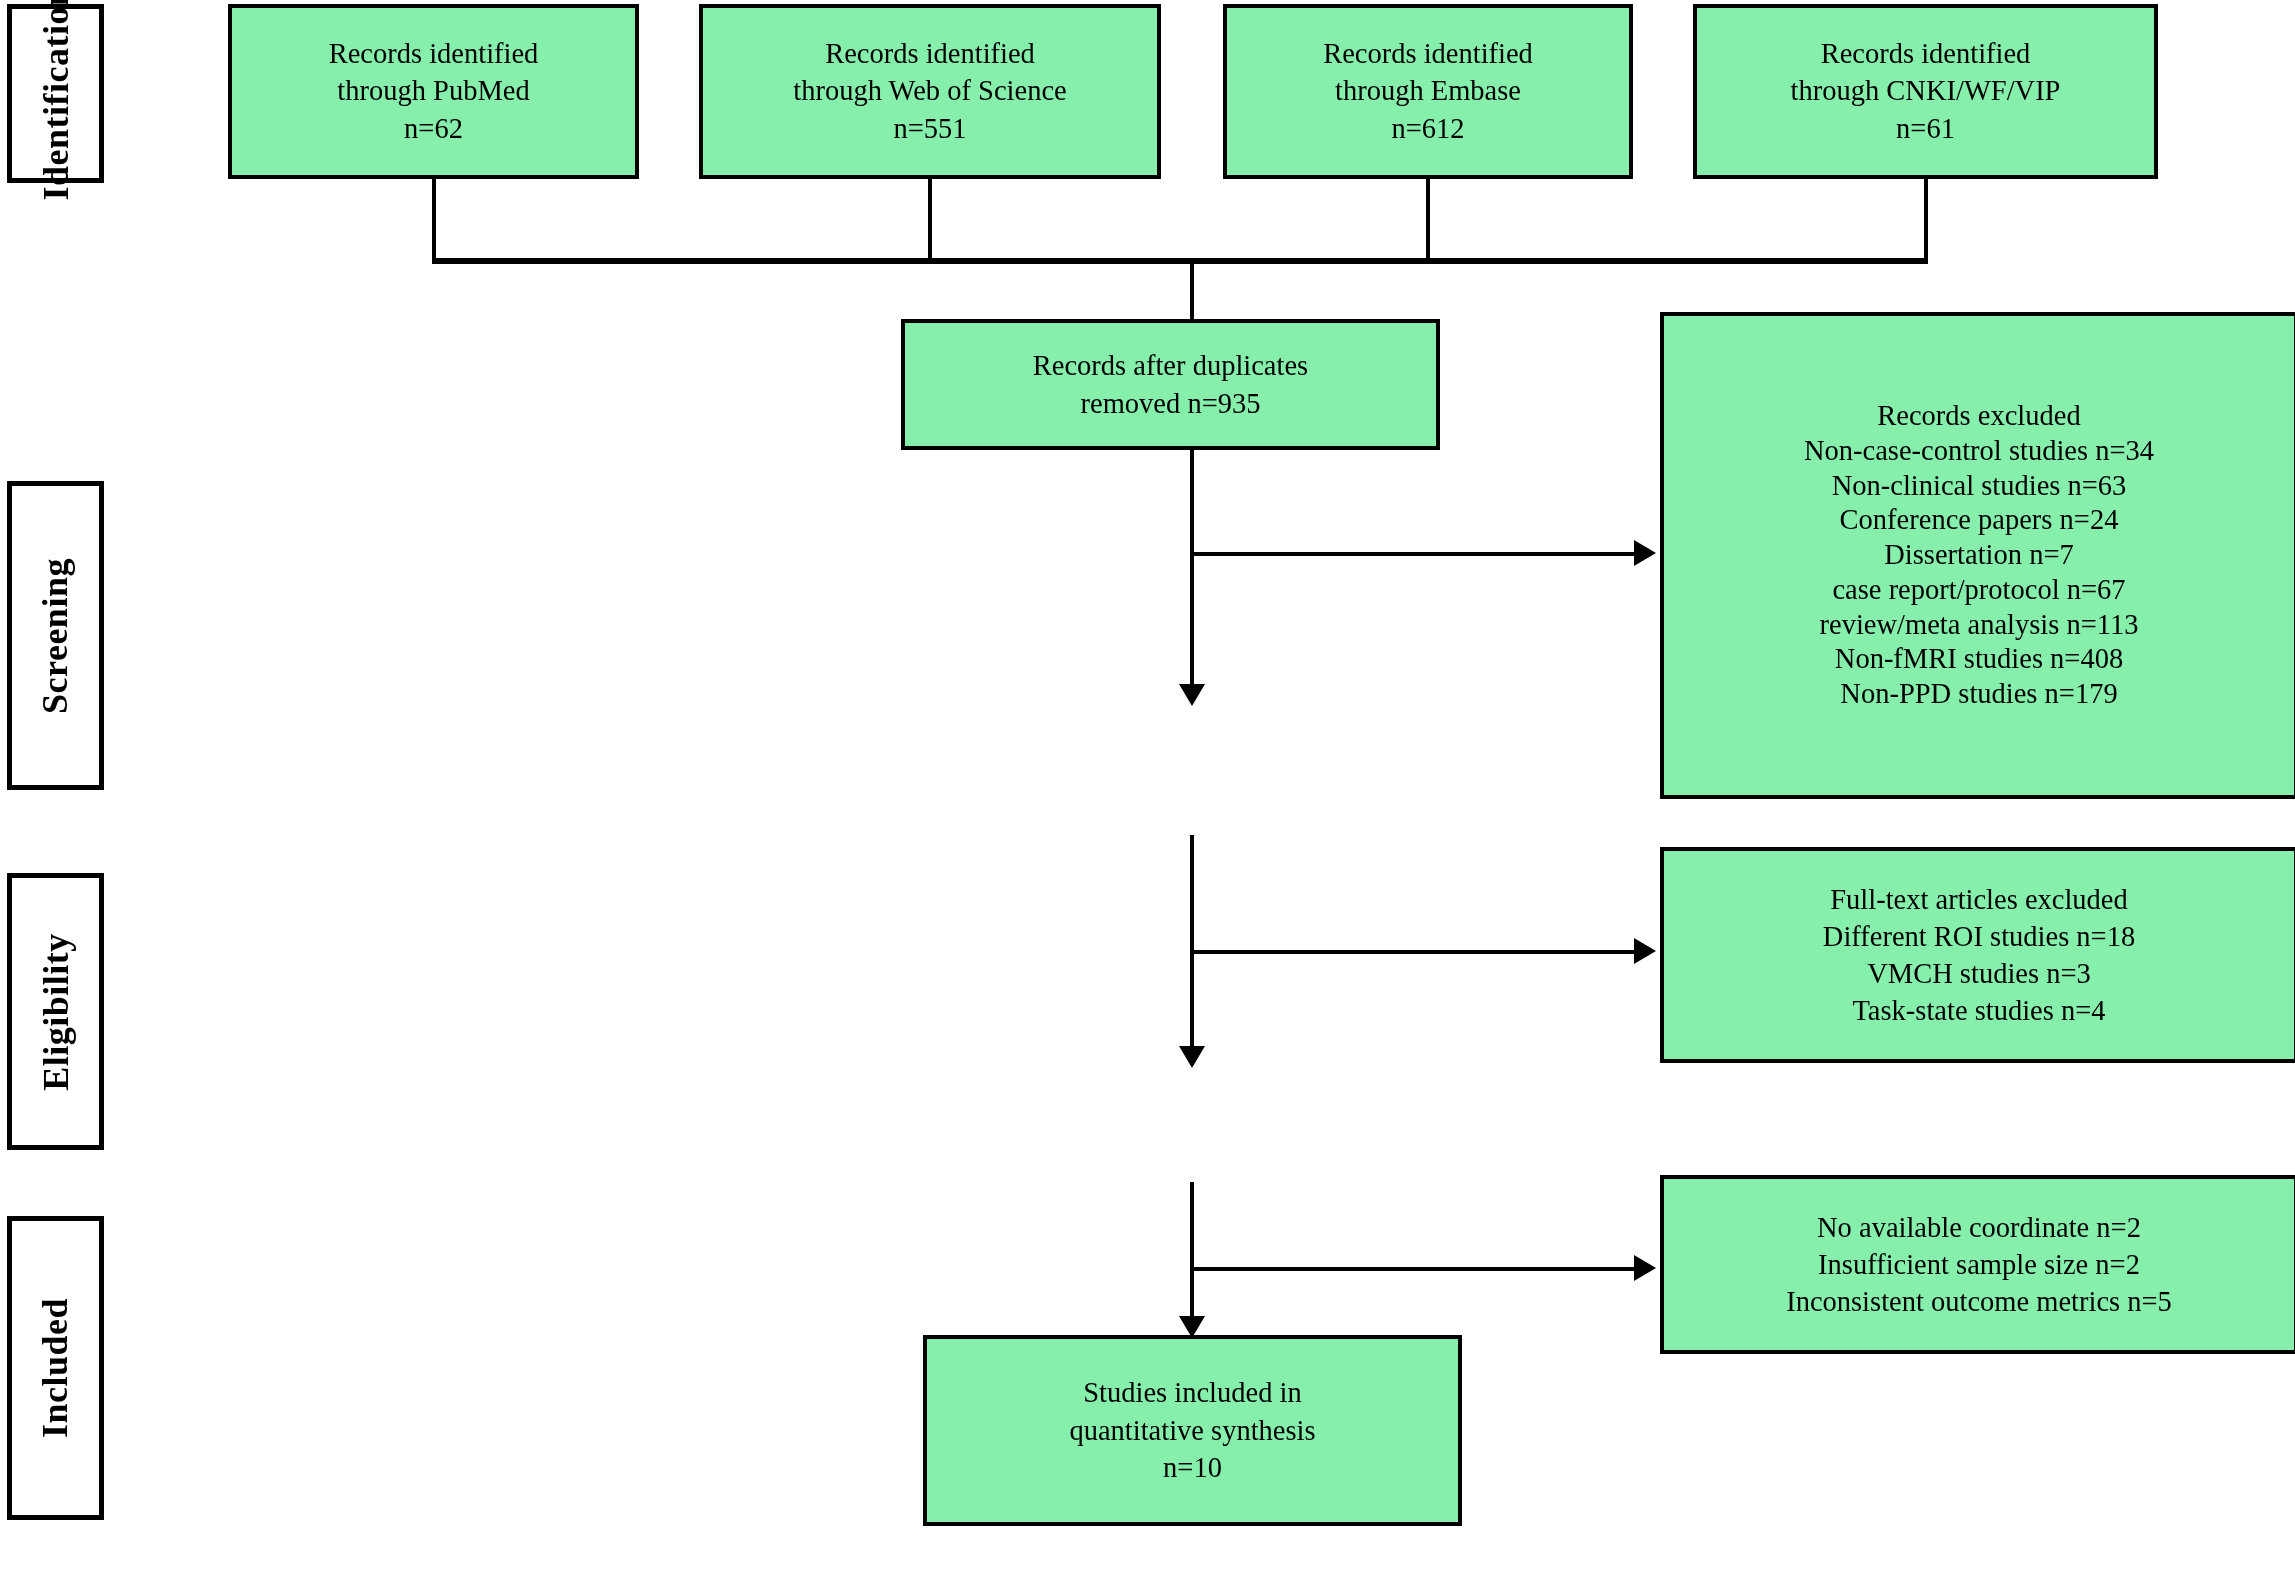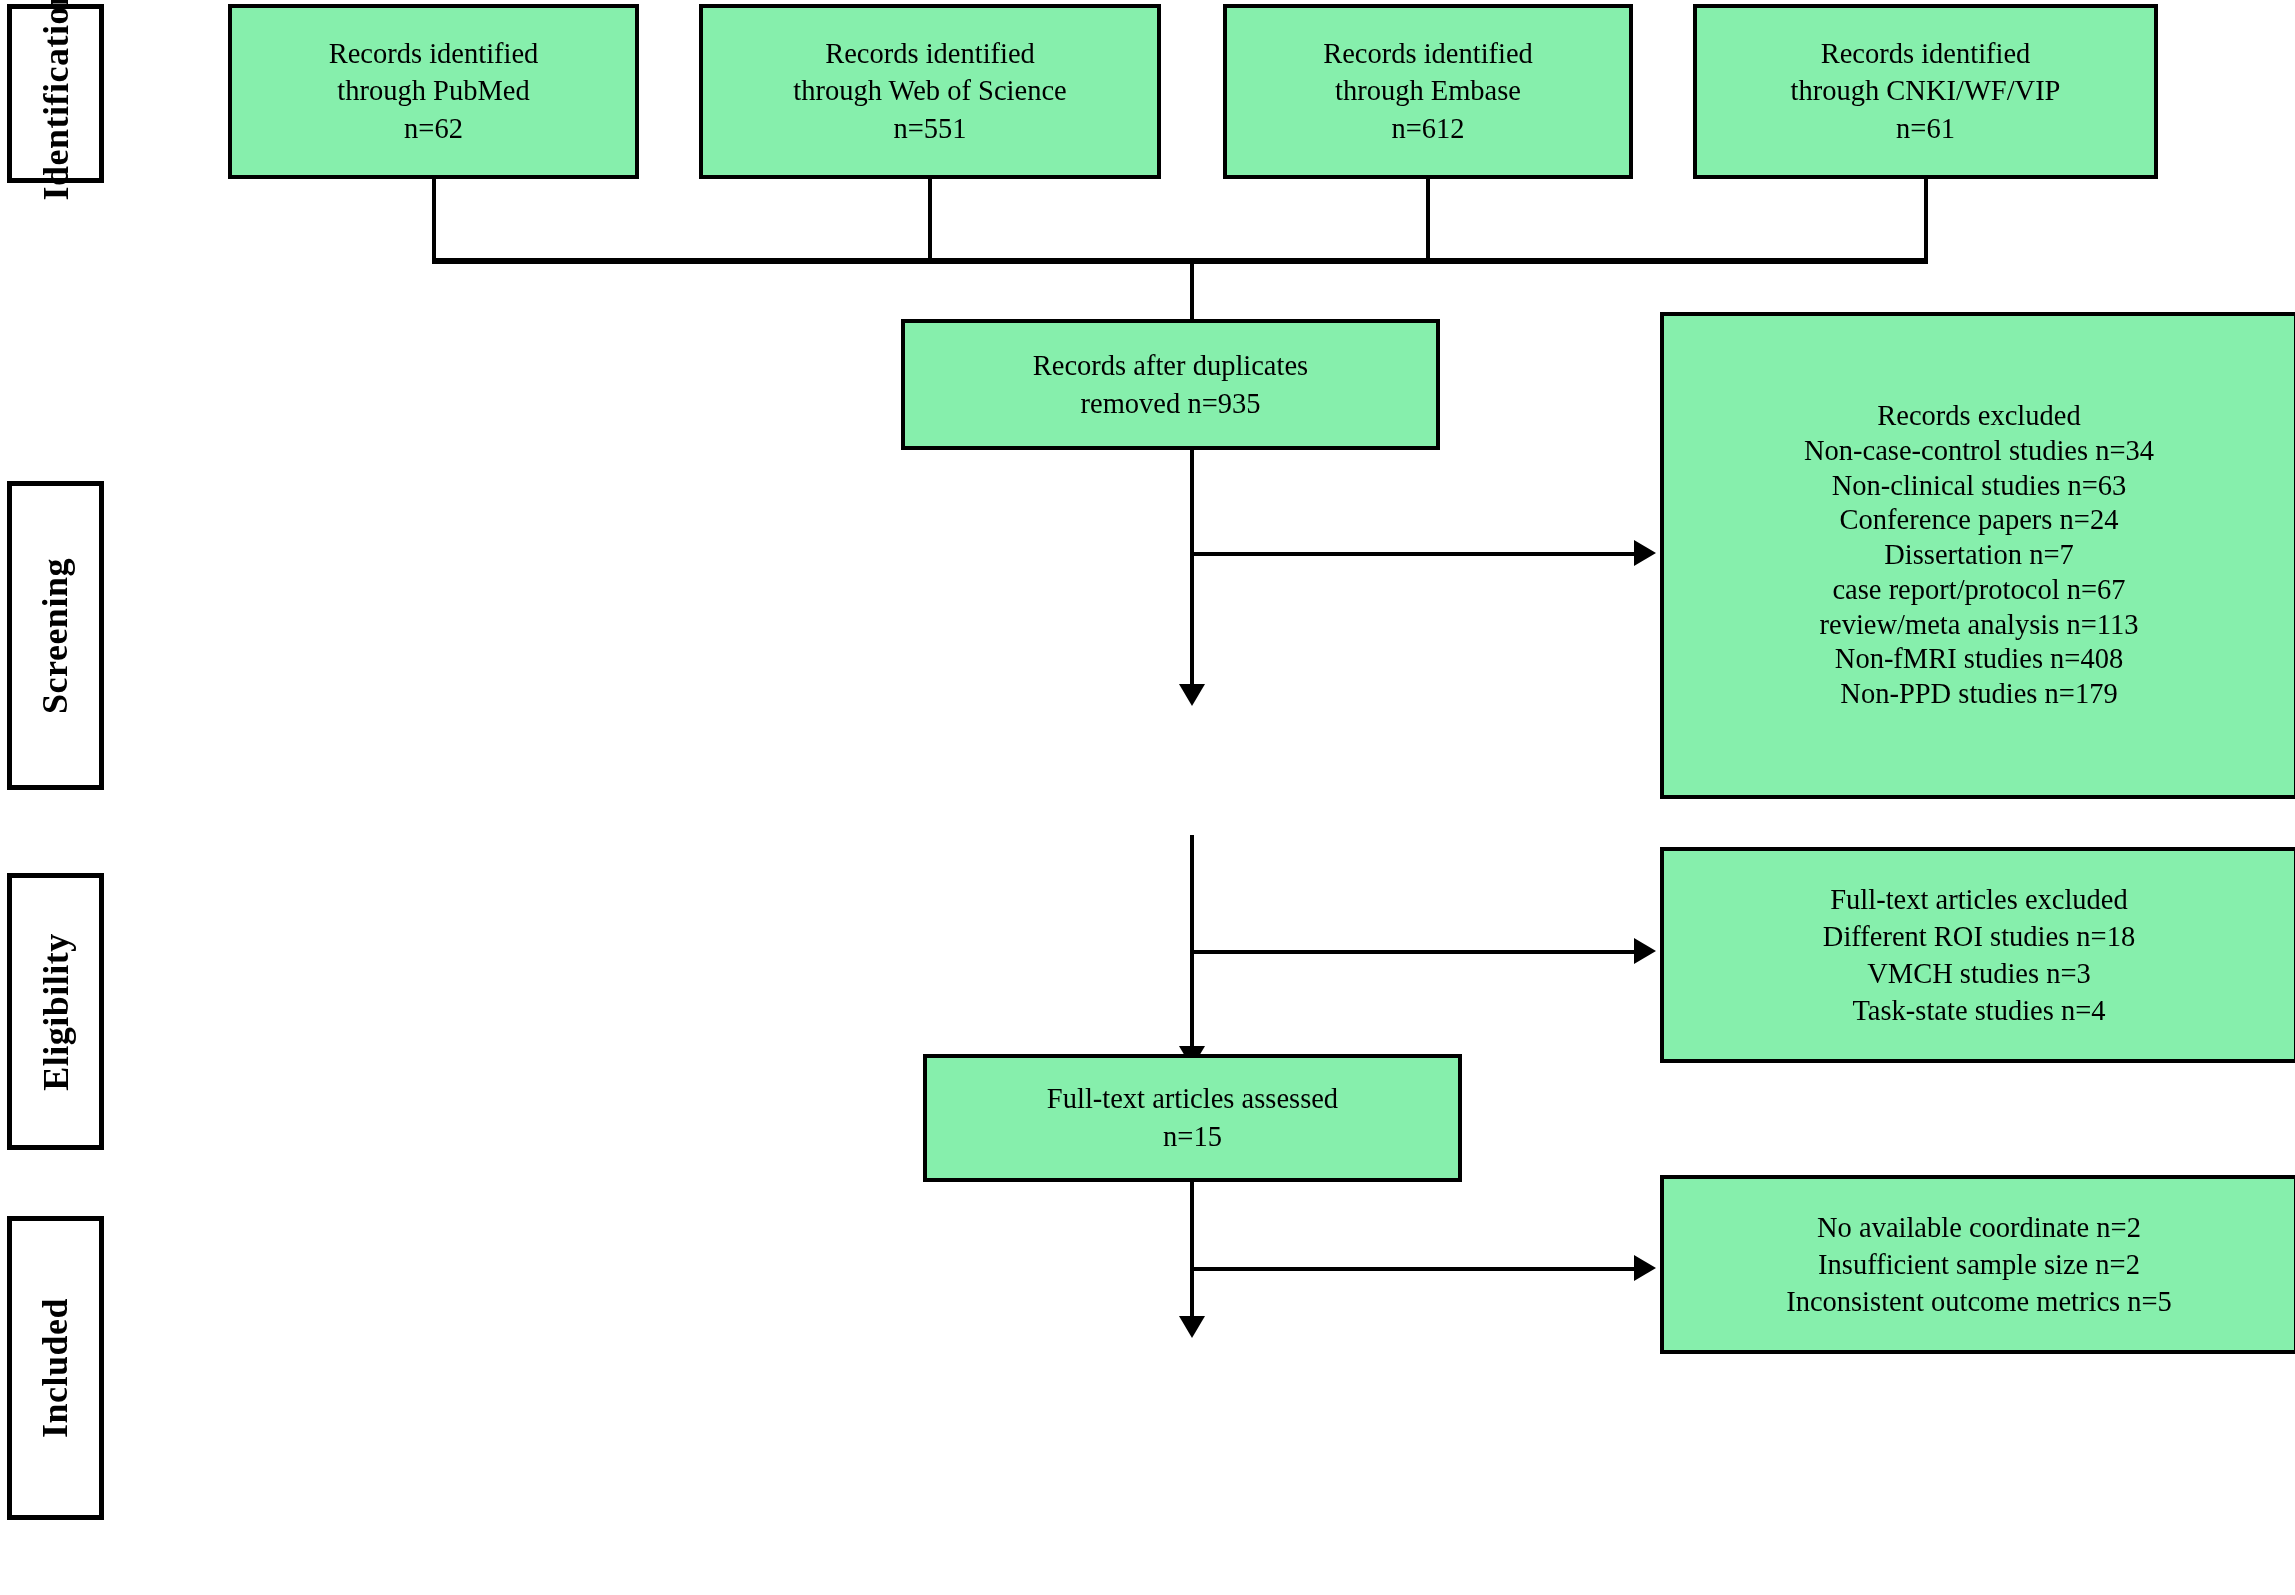--- a/index.html
+++ b/index.html
@@ -147,32 +147,33 @@
   <div class="line hline" style="left:1192px;top:950px;width:443px;"></div>
   <div class="arrowright" style="left:1634px;top:938px;"></div>
 
   <div class="box" style="left:1660px;top:847px;width:638px;height:216px;line-height:1.30;">
     <span class="txt">Full-text articles excluded
 Different ROI studies n=18
 VMCH studies n=3
 Task-state studies n=4</span>
   </div>
 
-  <div class="box" style="left:923px;top:1054px;width:539px;height:128px;">
-    <span class="txt">Full-text  articles assessed
-n=15</span>
-  </div>
 
   <div class="line vline" style="left:1190px;top:1182px;height:138px;"></div>
   <div class="arrowdown" style="left:1179px;top:1316px;"></div>
 
   <div class="line hline" style="left:1192px;top:1267px;width:443px;"></div>
   <div class="arrowright" style="left:1634px;top:1255px;"></div>
 
   <div class="box" style="left:1660px;top:1175px;width:638px;height:179px;line-height:1.30;">
     <span class="txt">No available coordinate n=2
 Insufficient sample size n=2
 Inconsistent outcome metrics  n=5</span>
   </div>
 
+  <div class="box" style="left:923px;top:1335px;width:539px;height:191px;">
+    <span class="txt">Studies included in
+quantitative  synthesis
+n=10</span>
+  </div>
 
 </div>
 
 
 </body></html>

